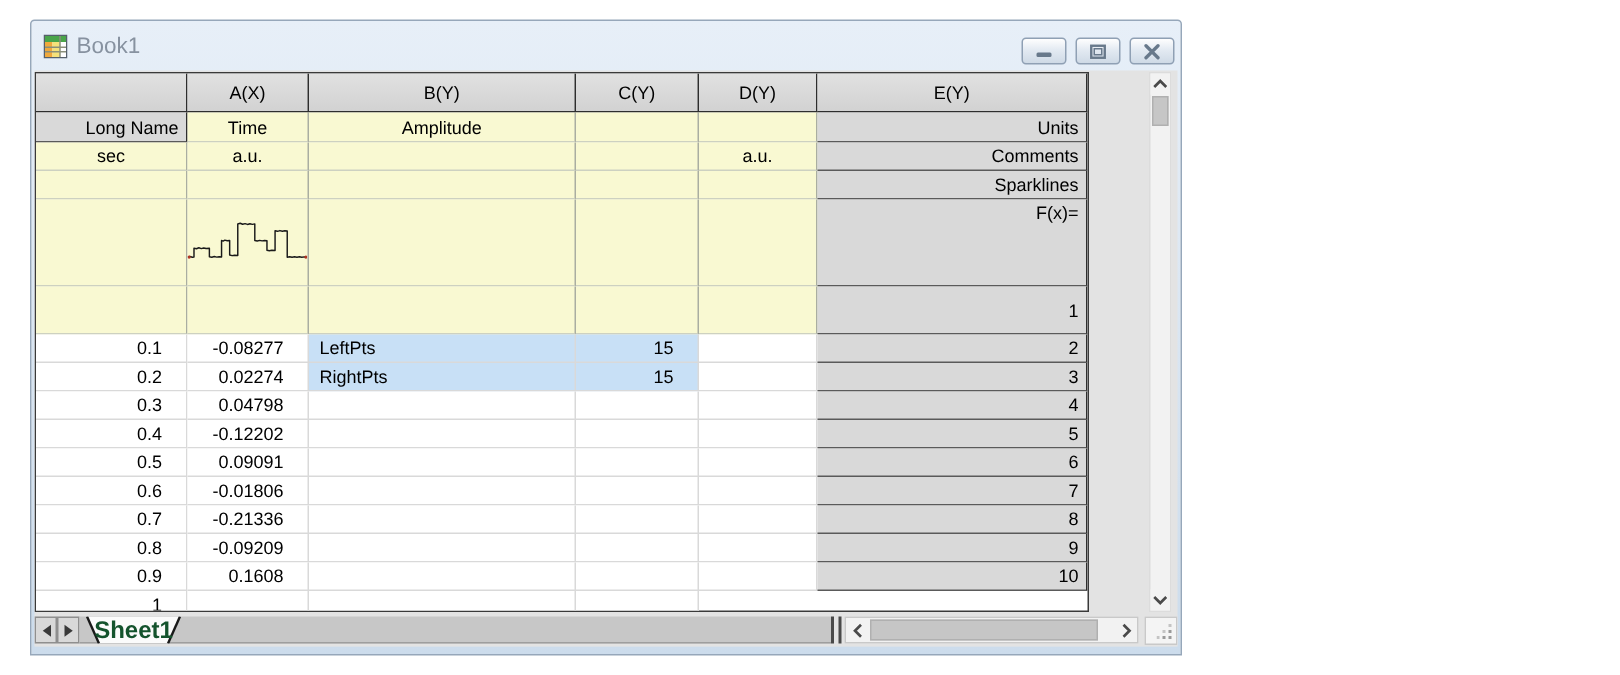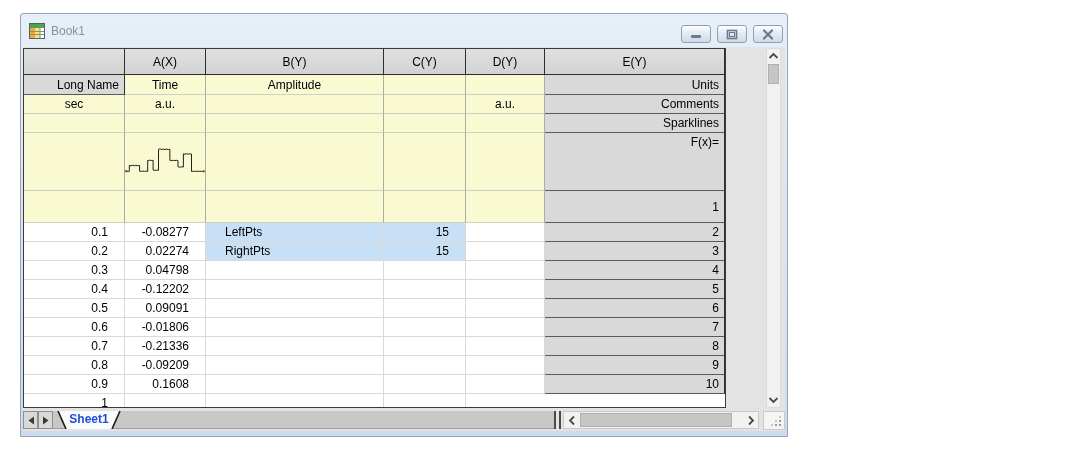--- a/index.html
+++ b/index.html
@@ -5,21 +5,21 @@
   html,body{margin:0;padding:0;background:#ffffff;width:1080px;height:450px;overflow:hidden;
     font-family:"Liberation Sans",sans-serif;}
   *{box-sizing:border-box;}
 
   
   .window{position:absolute;left:20px;top:13px;width:768px;height:424px;
     background:linear-gradient(#e7eff8,#ccdcec);
     border:1px solid #96a7ba;border-radius:3px 3px 0 0;}
   .title-bar{position:absolute;left:0;top:0;width:100%;height:33px;display:flex;align-items:center;}
   .win-icon{margin:0 6px 0 8px;width:16px;height:16px;flex:0 0 auto;}
-  .win-title{font-size:12px;color:#8792a0;}
+  .win-title{font-size:15px;color:#8792a0;}
   .win-controls{position:absolute;right:4px;top:11px;display:flex;gap:6px;}
   .win-btn{width:30px;height:18px;border:1px solid #8fa0b4;border-radius:3px;
     background:linear-gradient(#fefefe,#e3eaf2 45%,#cfdae6);display:flex;align-items:center;justify-content:center;}
 
   
   .client{position:absolute;left:2px;top:33px;width:762px;height:384px;background:#e3e3e3;overflow:hidden;}
 
   
   .sheet{position:absolute;left:0;top:1px;width:703px;height:360px;border:1px solid #3a3a3a;
     overflow:hidden;background:#fff;}
@@ -28,21 +28,21 @@
   .cell{display:flex;align-items:center;overflow:hidden;white-space:nowrap;
     font-size:12px;color:#000;}
   .ch{justify-content:center;background:linear-gradient(#e1e1e1,#d2d2d2);
     border-right:1px solid #2e2e2e;border-bottom:1px solid #2e2e2e;font-size:12px;}
   .rh{justify-content:flex-end;padding-right:5px;background:#d9d9d9;
     border-right:1px solid #2e2e2e;border-bottom:1px solid #5a5a5a;}
   .ylw{justify-content:center;background:#f9f9d2;
     border-right:1px solid #aaaea1;border-bottom:1px solid #cdd1c1;}
   .data{background:#fff;border-right:1px solid #d9d9d9;border-bottom:1px solid #d9d9d9;}
   .num{justify-content:flex-end;padding-right:16px;}
-  .txt{justify-content:flex-start;padding-left:19px;}
+  .txt{justify-content:flex-start;padding-left:7px;}
   .hl{background:#c8e0f6;}
   .top{align-items:flex-start;padding-top:2px;}
   .spark-cell{justify-content:center;align-items:flex-start;padding-top:3px;}
 
   
   .v-scroll{position:absolute;left:743px;top:1px;width:15px;height:360px;background:#f2f2f2;
     border:1px solid #dcdcdc;}
   .vs-btn{position:absolute;left:0;width:13px;height:14px;display:flex;align-items:center;justify-content:center;background:#f2f2f2;}
   .vs-up{top:0;}
   .vs-down{bottom:0;}
@@ -51,21 +51,21 @@
   
   .bottom-bar{position:absolute;left:0;top:363px;width:762px;height:21px;background:#e3e3e3;}
   .tab-btn{position:absolute;top:1px;width:15px;height:18px;background:#d9d9d9;
     border:1px solid #8f8f8f;display:flex;align-items:center;justify-content:center;}
   .tab-btn.b1{left:0;}
   .tab-btn.b2{left:15px;}
   .tab-strip{position:absolute;left:30px;top:1px;width:501px;height:18px;background:#c7c7c7;border-bottom:1px solid #9e9e9e;}
   .sheet-tab{position:absolute;left:4px;top:0;width:64px;height:18px;}
   .sheet-tab svg{position:absolute;left:0;top:0;}
   .sheet-tab span{position:absolute;left:0;top:1px;width:100%;text-align:center;
-    font-size:12px;font-weight:bold;color:#1d4ed8;}
+    font-size:16px;font-weight:bold;color:#14532d;}
   .splitter{position:absolute;left:531px;top:1px;width:7px;height:18px;background:#e3e3e3;
     border-left:2px solid #4a4a4a;border-right:2px solid #4a4a4a;}
   .h-scroll{position:absolute;left:540px;top:1px;width:196px;height:18px;background:#f2f2f2;border:1px solid #c9c9c9;}
   .hs-btn{position:absolute;top:0;width:15px;height:16px;display:flex;align-items:center;justify-content:center;background:#f2f2f2;}
   .hs-left{left:0;}
   .hs-right{right:0;}
   .hs-thumb{position:absolute;left:16px;top:1px;width:152px;height:14px;background:#c6c6c6;border:1px solid #b0b0b0;}
   .grip{position:absolute;left:740px;top:1px;width:22px;height:19px;background:#f4f4f4;
     border:1px solid #c9c9c9;display:flex;align-items:flex-end;justify-content:flex-end;padding:2px;}
 </style>

